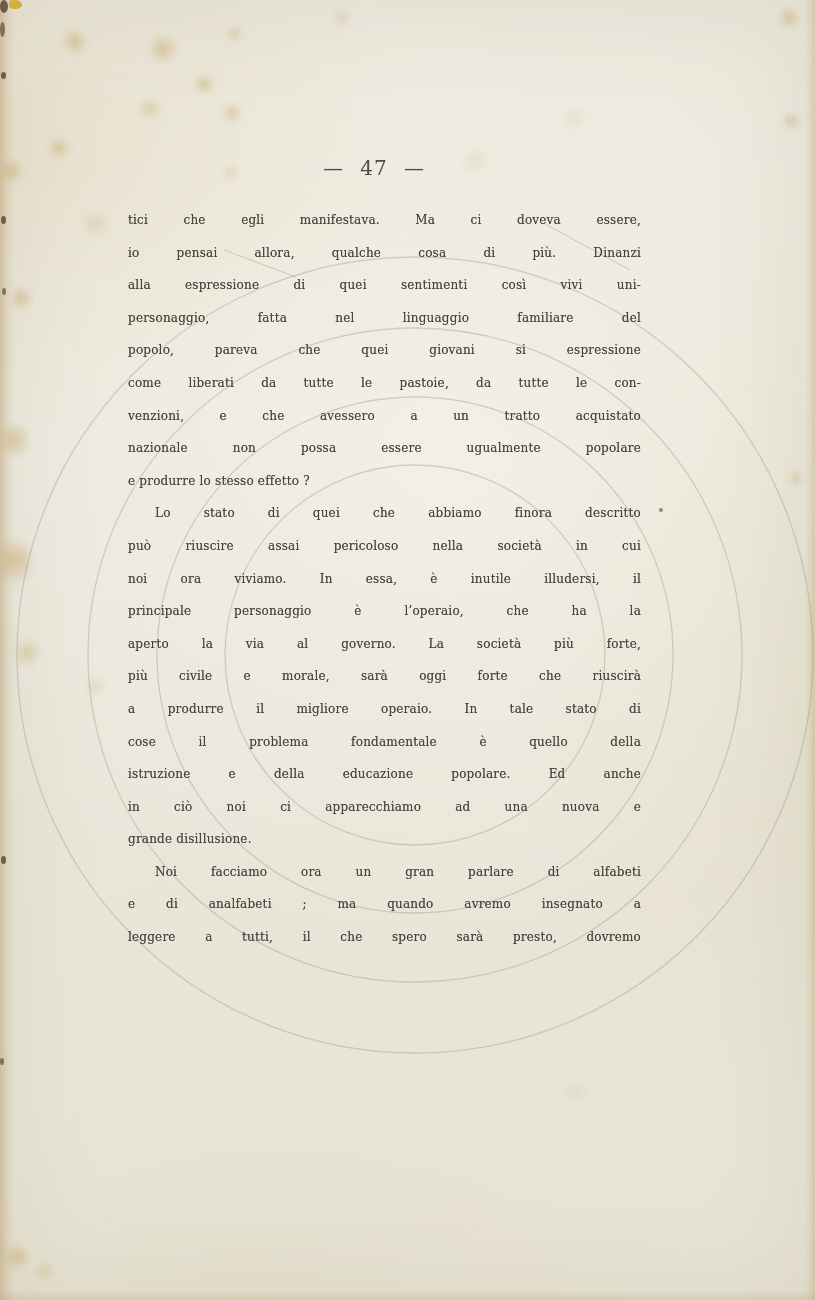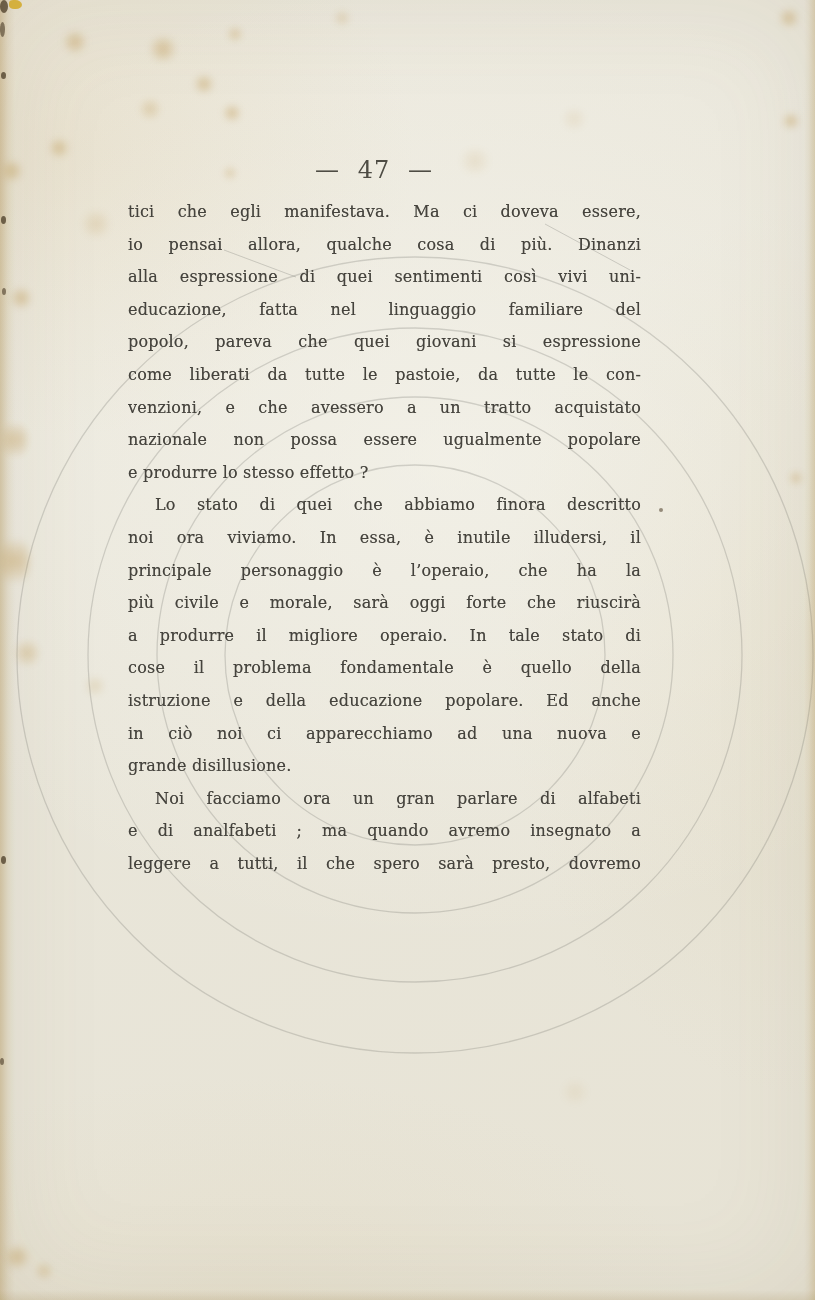--- a/index.html
+++ b/index.html
@@ -28,26 +28,26 @@
   .watermark{position:absolute;left:0;top:0;}
 
   
   .fox{position:absolute;border-radius:50%;filter:blur(3px);
     background:radial-gradient(circle,rgba(190,152,82,.45) 0%,rgba(190,152,82,.20) 45%,rgba(190,152,82,0) 72%);}
   .speck{position:absolute;border-radius:50%;background:#4a3b26;opacity:.75;}
   .gold{position:absolute;background:#d3ab2f;border-radius:40% 60% 55% 45%;opacity:.9;}
 
   .pageno{
     position:absolute;left:128px;top:156px;width:492px;
-    text-align:center;font-size:24px;color:#4e4c44;
+    text-align:center;font-size:20px;color:#4e4c44;
     word-spacing:9px;letter-spacing:1px;
   }
   .textblock{
-    position:absolute;left:128px;top:196px;width:513px;
-    font-size:16px;line-height:32.6px;color:#45433d;
+    position:absolute;left:128px;top:204px;width:513px;
+    font-size:12px;line-height:32.6px;color:#45433d;
     letter-spacing:.2px;
     text-shadow:0 0 .5px rgba(69,67,61,.55);
   }
   .line{
     height:32.6px;overflow:hidden;
     text-align:justify;text-align-last:justify;
     -moz-text-align-last:justify;
   }
   .line.para-end{text-align-last:left;}
   .line.indent{text-indent:27px;}
@@ -112,29 +112,31 @@
     <div class="speck" style="left:0;top:1058px;width:4px;height:7px;opacity:.6;"></div>
     <div class="speck" style="left:659px;top:508px;width:4px;height:4px;opacity:.55;"></div>
   </div>
 
   <div class="pageno">— 47 —</div>
 
   <div class="textblock">
       <div class="line">tici che egli manifestava. Ma ci doveva essere,</div>
       <div class="line">io pensai allora, qualche cosa di più. Dinanzi</div>
       <div class="line">alla espressione di quei sentimenti così vivi uni-</div>
-      <div class="line">educazione, fatta nel linguaggio familiare del</div>
+      <div class="line">personaggio, fatta nel linguaggio familiare del</div>
       <div class="line">popolo, pareva che quei giovani si espressione</div>
       <div class="line">come liberati da tutte le pastoie, da tutte le con-</div>
       <div class="line">venzioni, e che avessero a un tratto acquistato</div>
       <div class="line">nazionale non possa essere ugualmente popolare</div>
       <div class="line para-end">e produrre lo stesso effetto ?</div>
       <div class="line indent">Lo stato di quei che abbiamo finora descritto</div>
+      <div class="line">può riuscire assai pericoloso nella società in cui</div>
       <div class="line">noi ora viviamo. In essa, è inutile illudersi, il</div>
       <div class="line">principale personaggio è l’operaio, che ha la</div>
+      <div class="line">aperto la via al governo. La società più forte,</div>
       <div class="line">più civile e morale, sarà oggi forte che riuscirà</div>
       <div class="line">a produrre il migliore operaio. In tale stato di</div>
       <div class="line">cose il problema fondamentale è quello della</div>
       <div class="line">istruzione e della educazione popolare. Ed anche</div>
       <div class="line">in ciò noi ci apparecchiamo ad una nuova e</div>
       <div class="line para-end">grande disillusione.</div>
       <div class="line indent">Noi facciamo ora un gran parlare di alfabeti</div>
       <div class="line">e di analfabeti ; ma quando avremo insegnato a</div>
       <div class="line">leggere a tutti, il che spero sarà presto, dovremo</div>
     </div>

